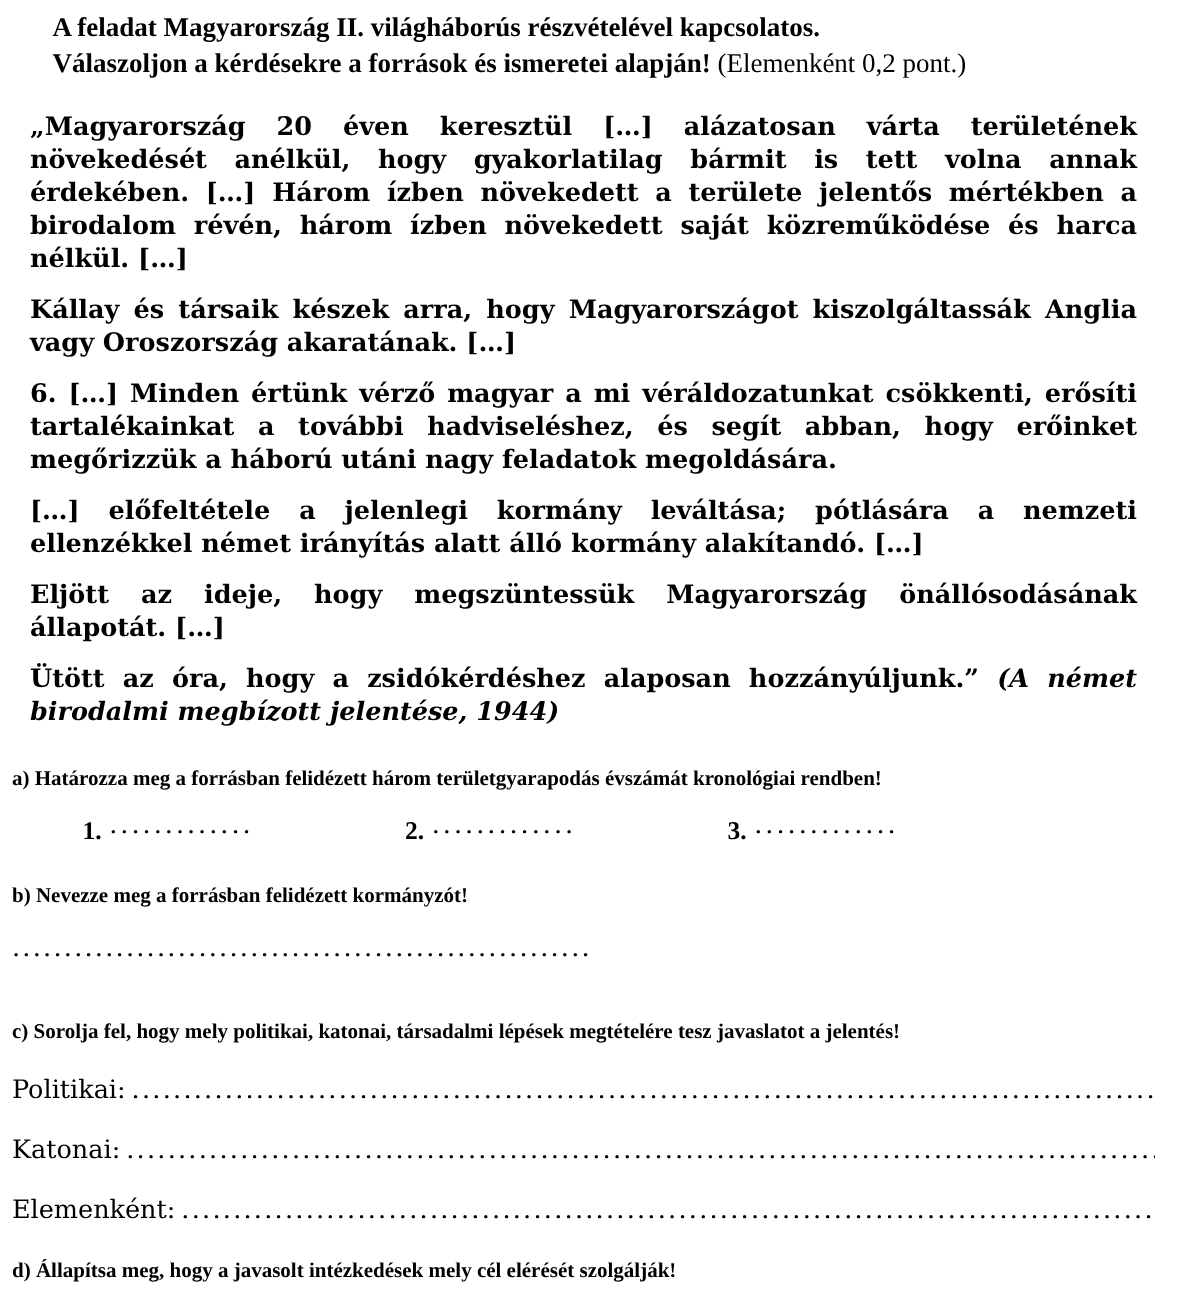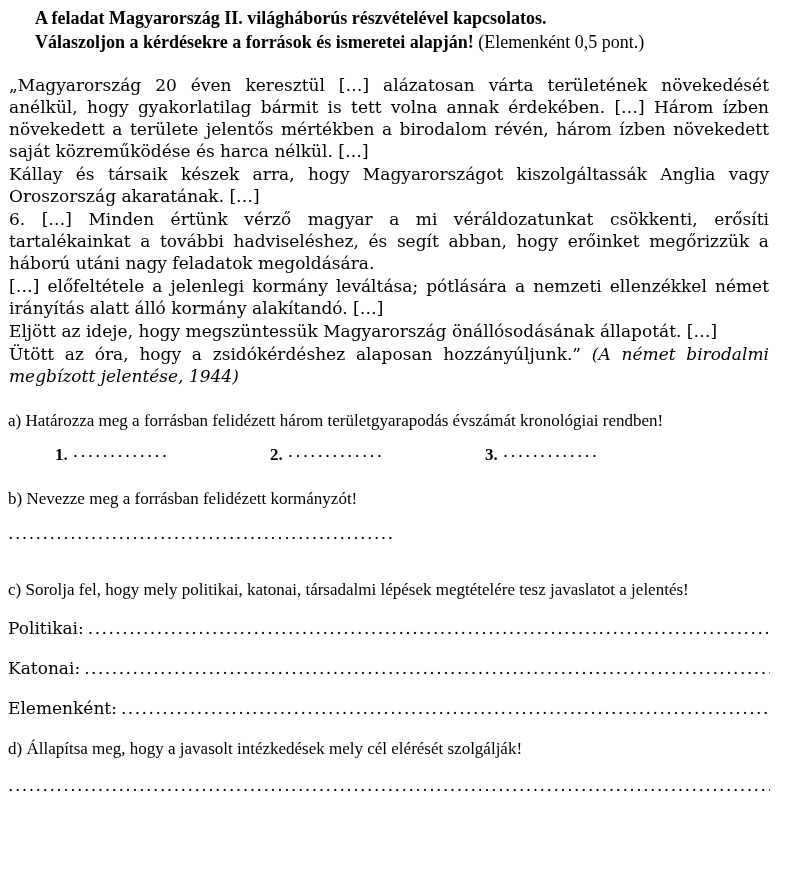--- a/index.html
+++ b/index.html
@@ -24,28 +24,28 @@
   }
   .header .normal { font-weight: normal; }
 
   
   .quote {
     margin-top: 20px;
     font-size: 17px;
     line-height: 22px;
     text-align: justify;
   }
-  .quote p { margin: 1px; }
+  .quote p { margin: 12px; font-weight: bold; }
   .citation { font-style: italic; }
 
   
   .q-label {
     font-family: "Liberation Serif", serif;
-    font-weight: normal;
-    font-size: 17px;
+    font-weight: bold;
+    font-size: 14px;
     line-height: 23px;
   }
   .qa { margin-top: 22px; max-width: 700px; }
   .qb { margin-top: 22px; }
   .qc { margin-top: 36px; max-width: 745px; }
   .qd { margin-top: 16px; }
 
   
   .dots {
     display: inline-block;
@@ -79,21 +79,21 @@
   .c-row .dots { flex: 1 1 auto; letter-spacing: 1.5px; }
   .d-dots { display: block; width: 100%; margin-top: 16px; letter-spacing: 1.5px; }
 </style>
 </head>
 <body>
 
 <div class="page">
 
   <div class="header">
     <div>A feladat Magyarország II. világháborús részvételével kapcsolatos.</div>
-    <div><span>Válaszoljon a kérdésekre a források és ismeretei alapján!</span><span class="normal"> (Elemenként 0,5 pont.)</span></div>
+    <div><span>Válaszoljon a kérdésekre a források és ismeretei alapján!</span><span class="normal"> (Elemenként 0,2 pont.)</span></div>
   </div>
 
   <div class="quote">
     <p>„Magyarország 20 éven keresztül […] alázatosan várta területének növekedését anélkül, hogy gyakorlatilag bármit is tett volna annak érdekében. […] Három ízben növekedett a területe jelentős mértékben a birodalom révén, három ízben növekedett saját közreműködése és harca nélkül. […]</p>
     <p>Kállay és társaik készek arra, hogy Magyarországot kiszolgáltassák Anglia vagy Oroszország akaratának. […]</p>
     <p>6. […] Minden értünk vérző magyar a mi véráldozatunkat csökkenti, erősíti tartalékainkat a további hadviseléshez, és segít abban, hogy erőinket megőrizzük a háború utáni nagy feladatok megoldására.</p>
     <p>[…] előfeltétele a jelenlegi kormány leváltása; pótlására a nemzeti ellenzékkel német irányítás alatt álló kormány alakítandó. […]</p>
     <p>Eljött az ideje, hogy megszüntessük Magyarország önállósodásának állapotát. […]</p>
     <p><span>Ütött az óra, hogy a zsidókérdéshez alaposan hozzányúljunk.” </span><span class="citation">(A német birodalmi megbízott jelentése, 1944)</span></p>
   </div>

